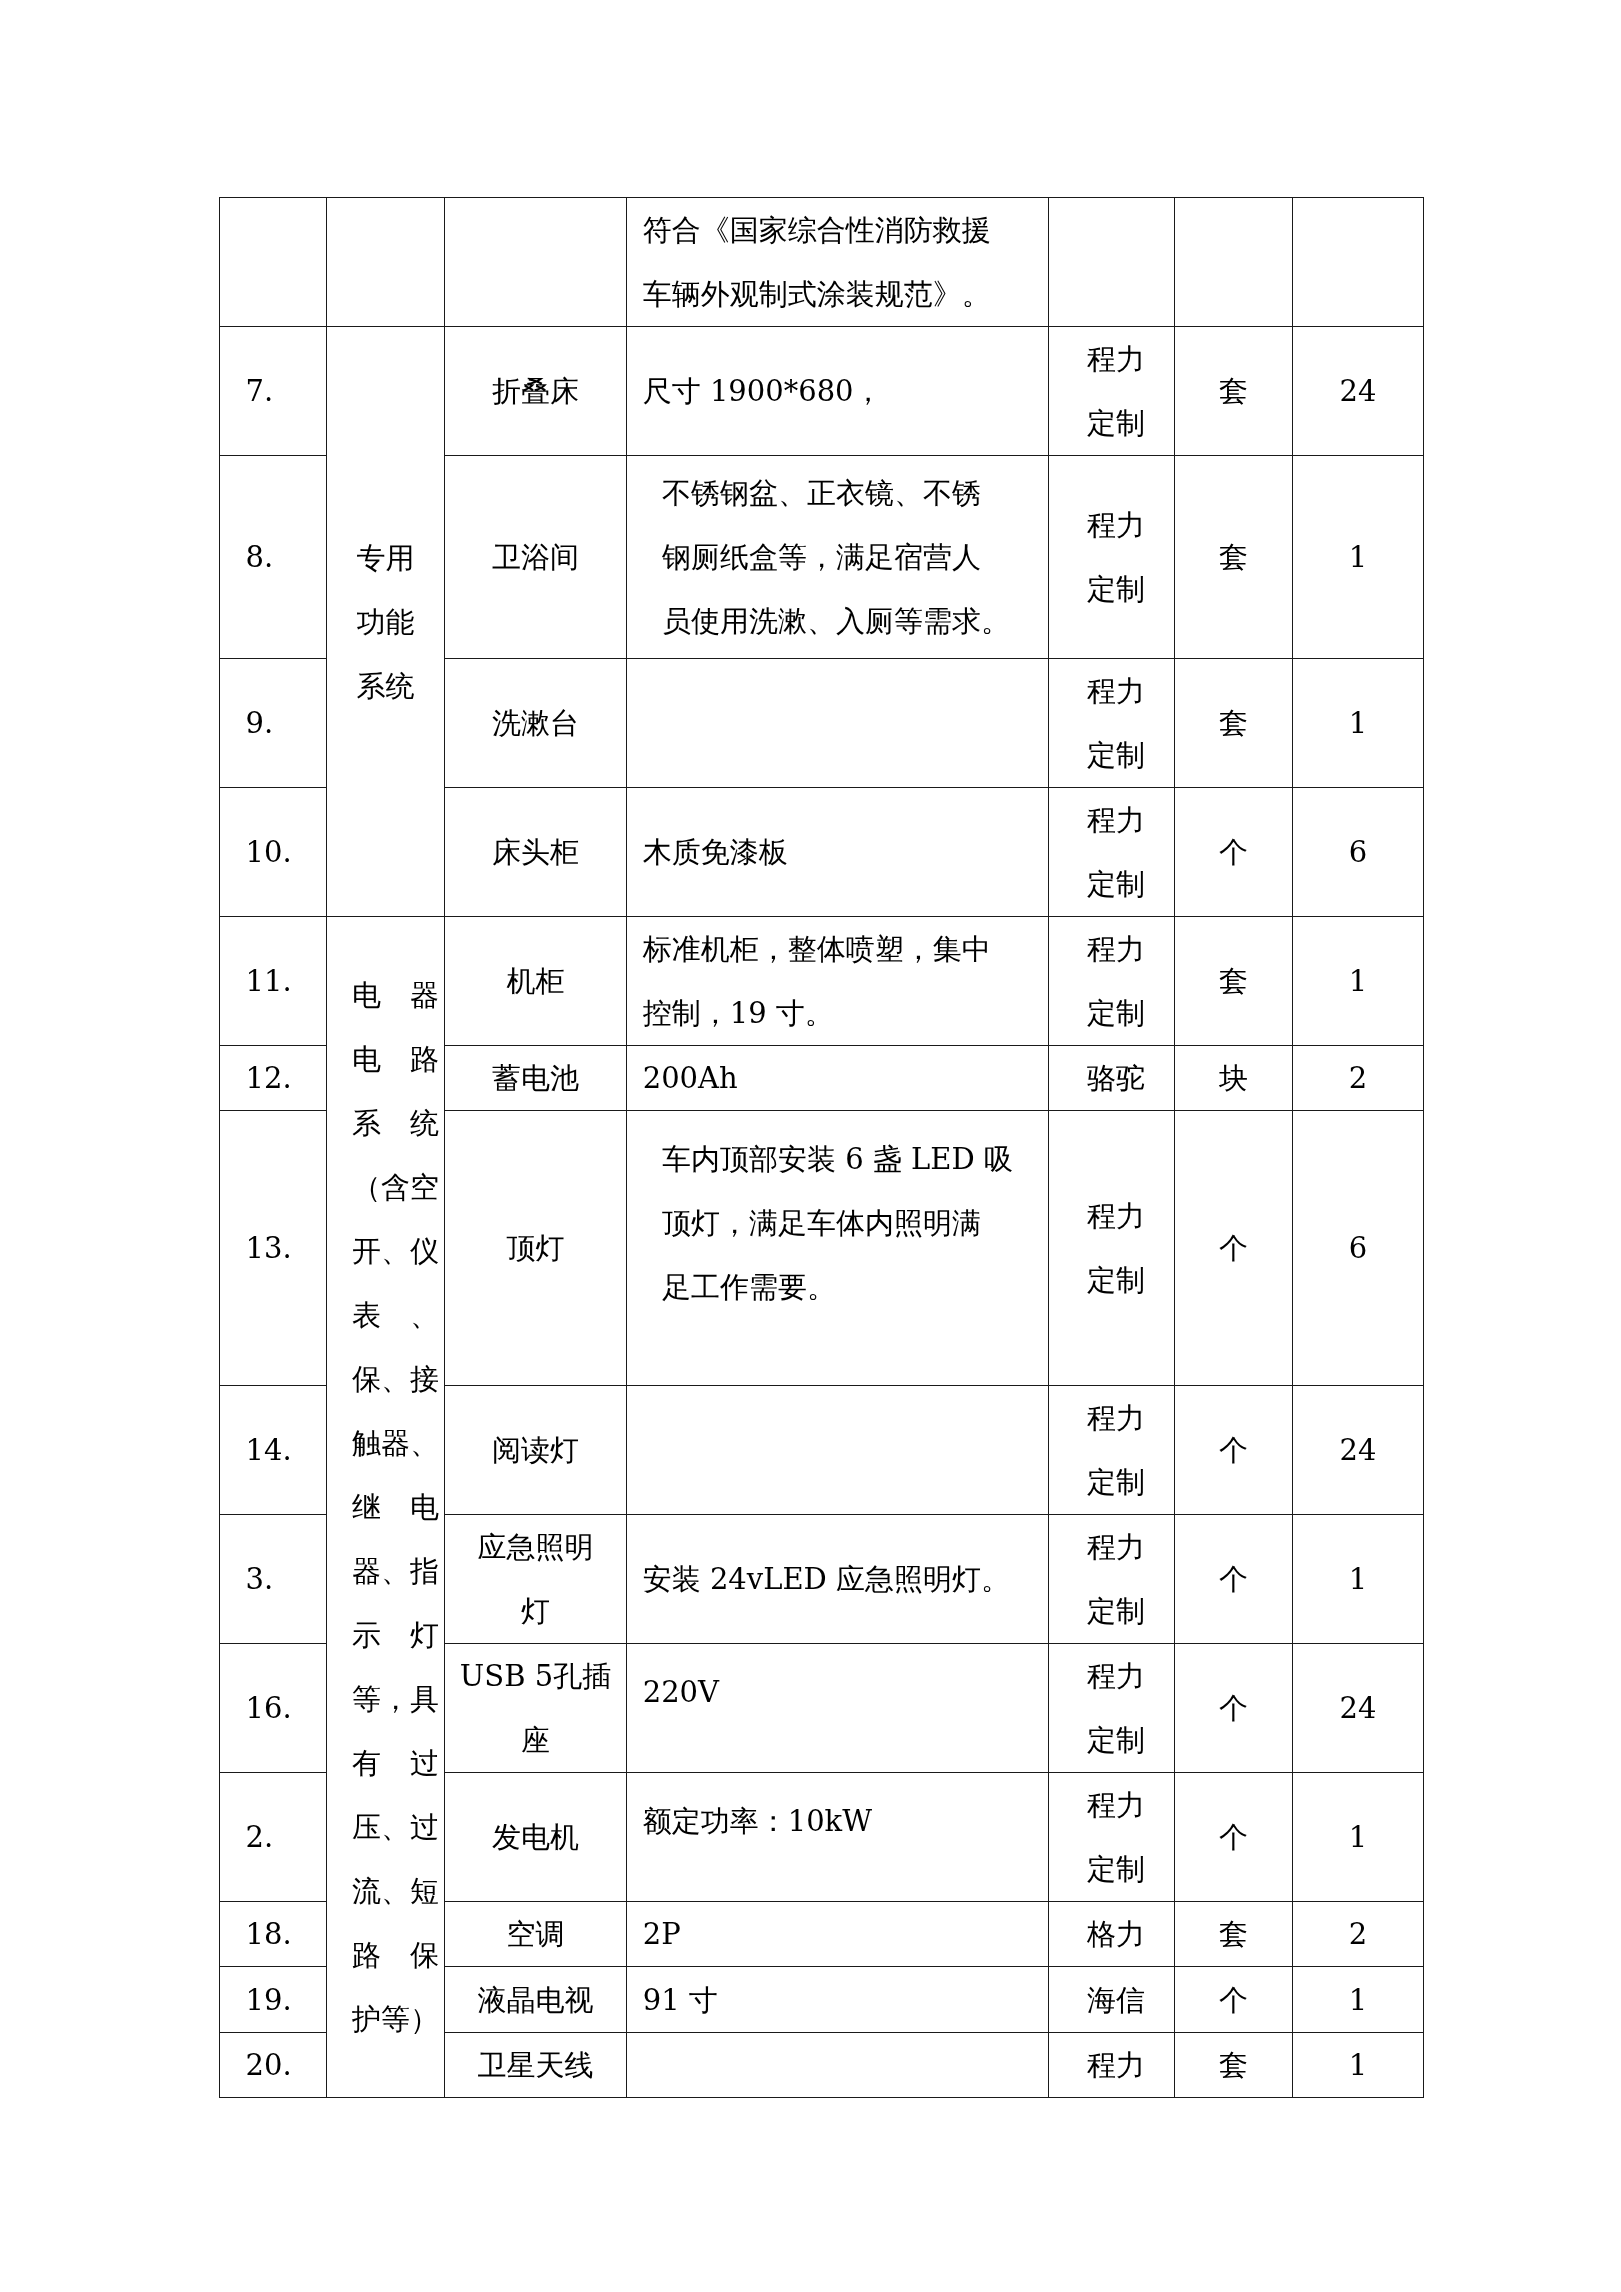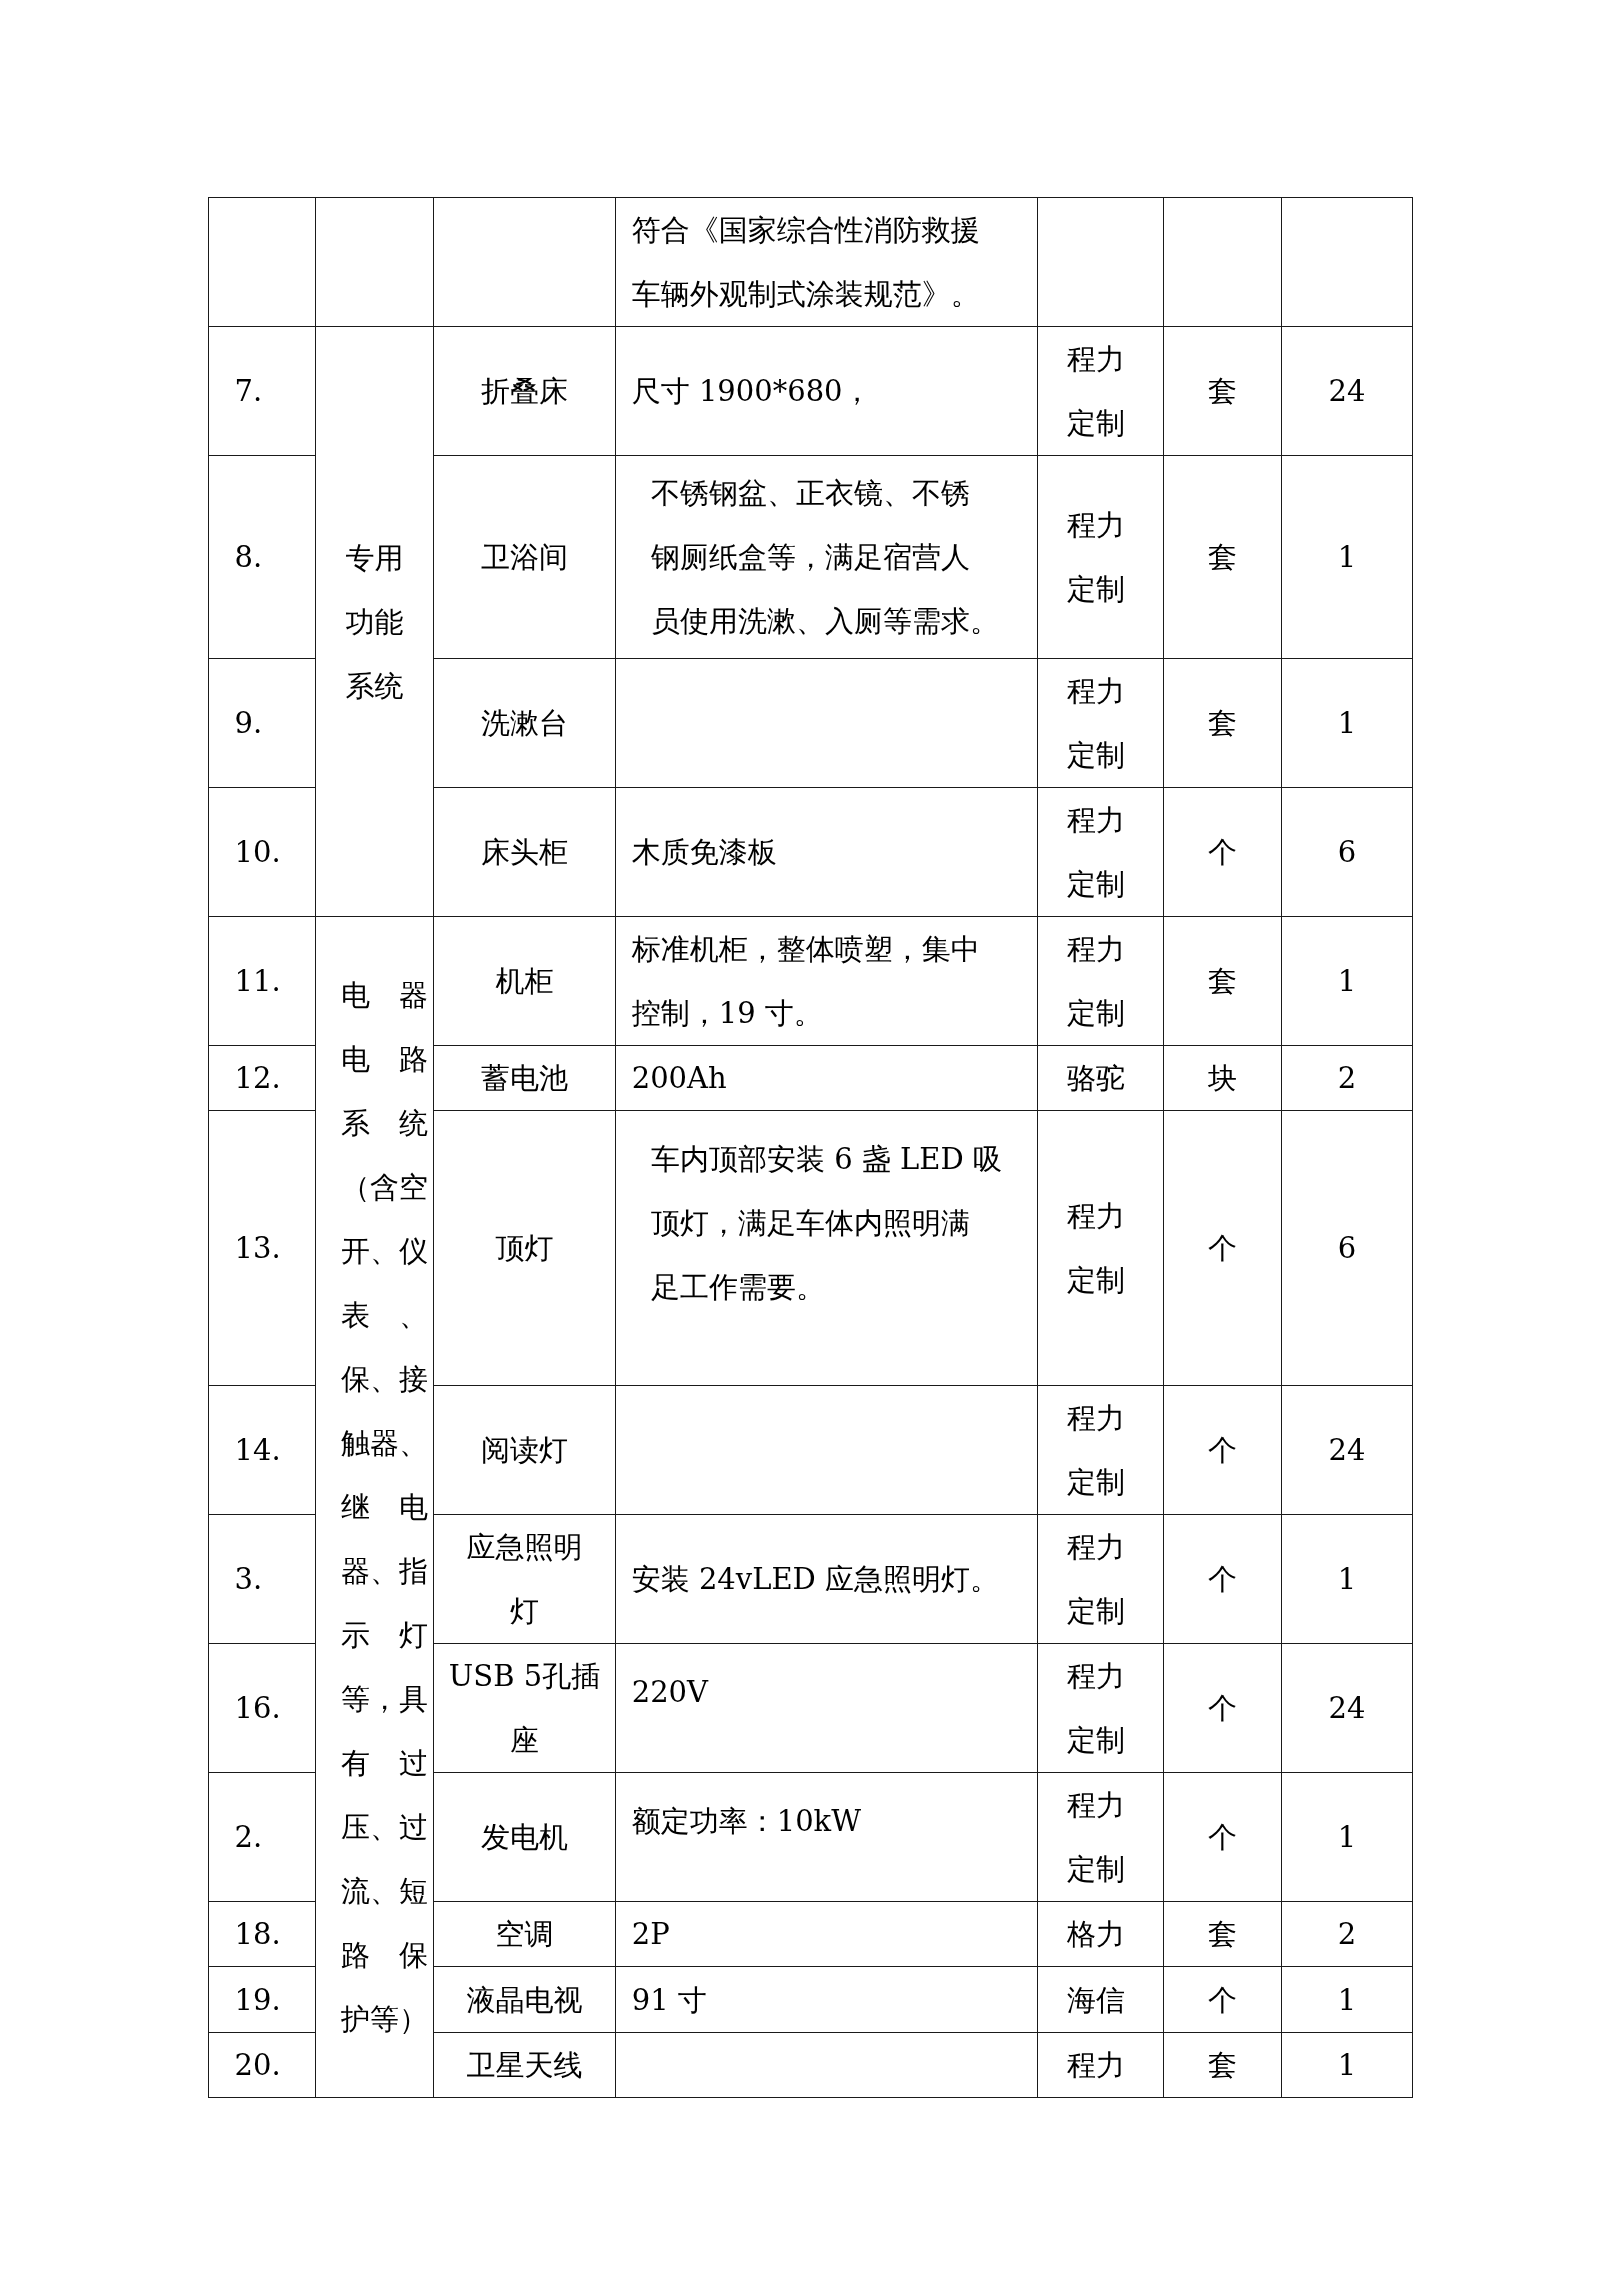--- a/index.html
+++ b/index.html
@@ -1,36 +1,36 @@
 <!DOCTYPE html>
 <html><head>
 <meta charset="utf-8">
 <style>
   html, body { margin: 0; padding: 0; background: #ffffff; }
   body { width: 1621px; height: 2293px; position: relative; overflow: hidden;
          font-family: "DejaVu Serif", "Liberation Serif", serif; color: #000; }
   .page { position: absolute; left: 0; top: 0; width: 1621px; height: 2293px; background: #fff; }
   table.spec {
-    position: absolute; left: 208px; top: 197px;
+    position: absolute; left: 219px; top: 197px;
     border-collapse: collapse; table-layout: fixed;
     width: 1205px;
   }
   table.spec td {
     border: 1.6px solid #1a1a1a;
     padding: 0; font-size: 29px; line-height: 64px;
     vertical-align: middle; overflow: hidden; white-space: normal;
     word-break: break-all;
   }
   td.c-no { text-align: left; padding-left: 25.5px !important; }
   td.c-cat { text-align: center; margin-top: 40px; }
   td.c-name { text-align: center; padding: 0 7.8px !important; margin-top: 32px; }
   td.c-desc { text-align: left; padding: 0 11.8px 0 15.7px !important; }
   td.c-desc.indent { padding-left: 35px !important; padding-right: 19.6px !important; }
   td.c-desc.top { vertical-align: top; padding-top: 15.7px !important; }
-  td.c-brand { text-align: left; padding: 0 29px !important; }
+  td.c-brand { text-align: right; padding: 0 29px !important; }
   td.c-unit { text-align: center; }
   td.c-qty { text-align: center; }
   .cat-block { display: inline-block; width: 67px; text-align: justify; text-align-last: justify; line-height: 64px; }
   .cat-center { display: inline-block; width: 63px; line-height: 64px; }
   .line { display: block; white-space: nowrap; }
 </style>
 </head>
 <body>
 
 <div class="page">

